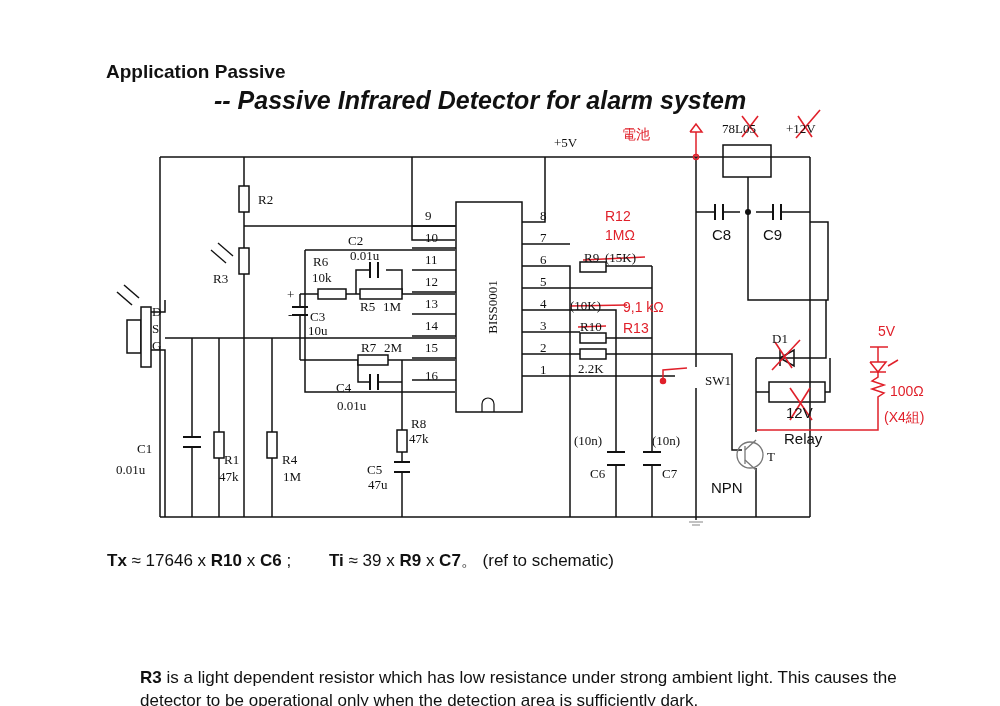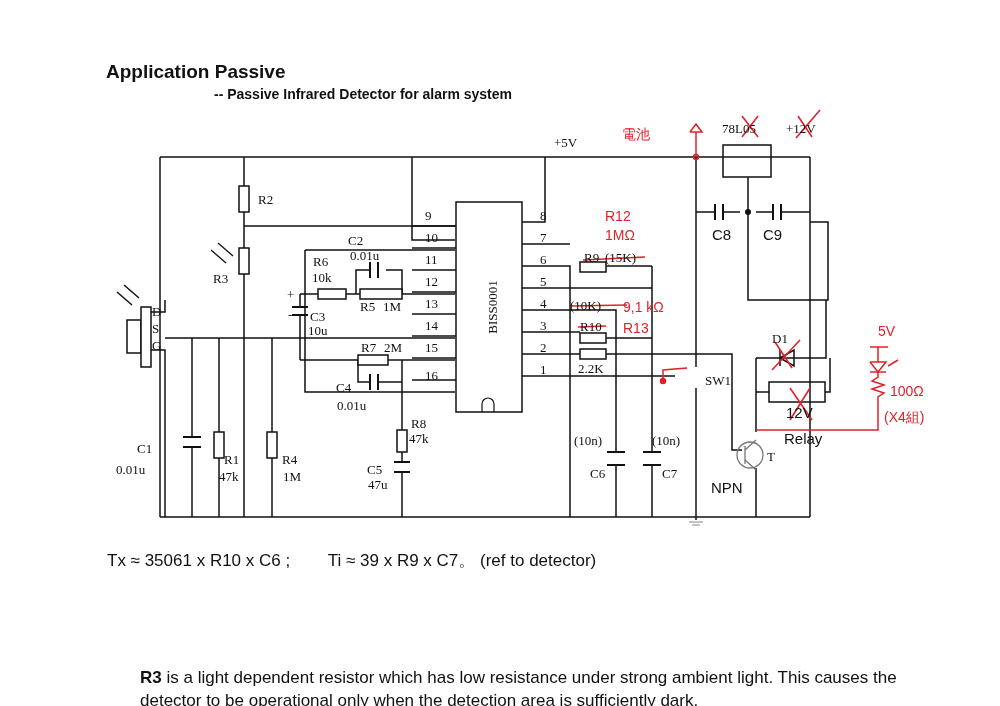--- a/index.html
+++ b/index.html
@@ -1,25 +1,25 @@
 <!DOCTYPE html>
 <html><head>
 <meta charset="utf-8">
 <style>
   html, body { margin:0; padding:0; background:#ffffff; }
   body { width:1000px; height:706px; position:relative; overflow:hidden; font-family:"Liberation Sans", sans-serif; color:#111; }
   .abs { position:absolute; white-space:nowrap; }
   .title1 { left:106px; top:61px; font-size:19px; font-weight:bold; }
-  .title2 { left:214px; top:86px; font-size:14px; font-weight:bold; }
+  .title2 { left:214px; top:86px; font-size:25px; font-weight:bold;font-style:italic; }
   svg#schem { position:absolute; left:0; top:0; width:1000px; height:706px; }
   .lbl { font-family:"Liberation Serif", serif; font-size:13px; fill:#111; }
   .lbls { font-family:"Liberation Sans", sans-serif; font-size:15px; fill:#111; }
   .red { font-family:"Liberation Sans", sans-serif; font-size:14px; fill:#e0202a; }
   .formula { left:107px; top:549px; font-size:17px; }
-  .formula b { font-weight:normal; }
+  .formula b { font-weight:bold; }
   .desc { left:140px; top:651px; font-size:17px; line-height:23px; white-space:normal; width:760px;margin-top:15px; }
   .desc b { font-weight:bold; }
 </style>
 </head>
 <body>
 
 <div class="abs title1">Application Passive</div>
 <div class="abs title2">--  Passive Infrared Detector for alarm system</div>
 
 <svg id="schem" viewBox="0 0 1000 706">
@@ -291,20 +291,20 @@
   <text x="605" y="221" class="red">R12</text>
   <text x="605" y="240" class="red">1MΩ</text>
   <text x="623" y="312" class="red">9,1 kΩ</text>
   <text x="623" y="333" class="red">R13</text>
   <text x="878" y="336" class="red">5V</text>
   <text x="890" y="396" class="red">100Ω</text>
   <text x="884" y="422" class="red">(X4組)</text>
 </svg>
 
 <div class="abs formula">
-  <b>Tx</b><span> ≈ 35061 x </span><b>R10</b><span> x </span><b>C6</b><span> ;</span>
+  <b>Tx</b><span> ≈ 17646 x </span><b>R10</b><span> x </span><b>C6</b><span> ;</span>
   &nbsp;&nbsp;&nbsp;&nbsp;&nbsp;&nbsp;
-  <b>Ti</b><span> ≈ 39 x </span><b>R9</b><span> x </span><b>C7</b><span>。 (ref to detector)</span>
+  <b>Ti</b><span> ≈ 39 x </span><b>R9</b><span> x </span><b>C7</b><span>。 (ref to schematic)</span>
 </div>
 
 <div class="abs desc">
   <b>R3</b><span> is a light dependent resistor which has low resistance under strong ambient light.   This causes the detector to be operational only when the detection area is sufficiently dark.</span>
 </div>
 
 </body></html>

